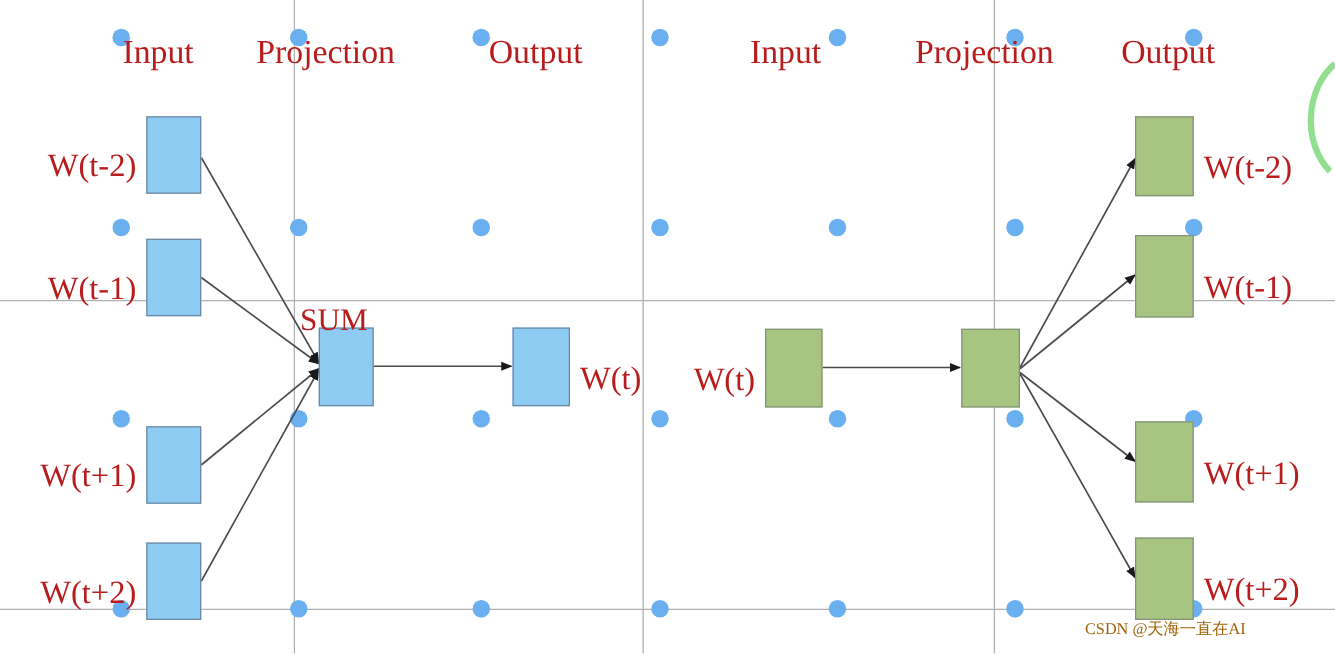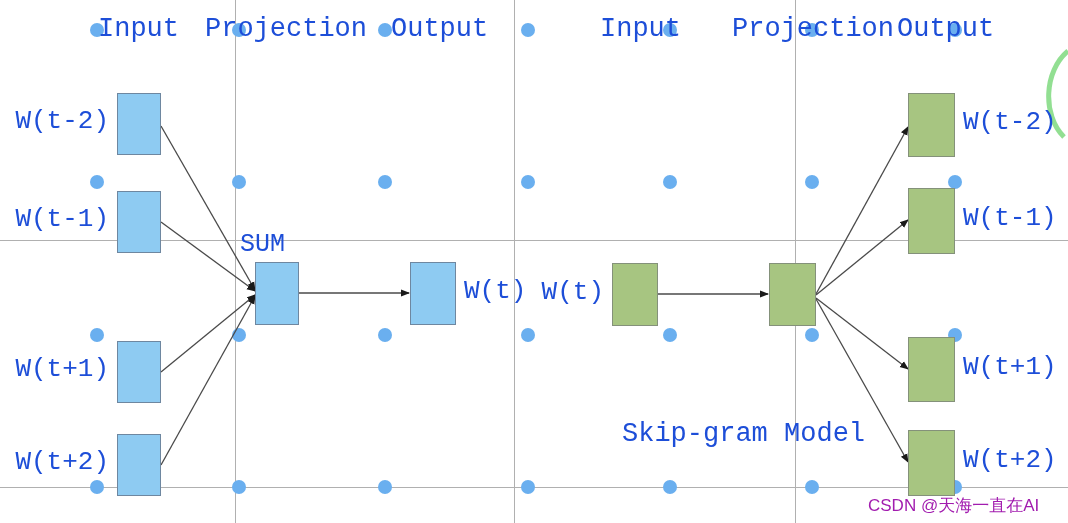--- a/index.html
+++ b/index.html
@@ -44,24 +44,25 @@
   .node.blue {
     background: #8ECBF2;
     border-color: #6e87a0;
   }
   .node.green {
     background: #A7C581;
     border-color: #84917a;
   }
   .label {
     position: absolute;
-    font-family: Liberation Mono, monospace;
-    color: #1d4ed8;
+    font-family: Liberation Serif, serif;
+    color: #b91c1c;
     white-space: nowrap;
     line-height: 1;
+    margin-top: 12px;
   }
   .header-label {
     font-size: 27px;
   }
   .node-label {
     font-size: 26px;
   }
   .model-label {
     font-size: 27px;
   }
@@ -71,23 +72,23 @@
   svg.edges {
     position: absolute;
     left: 0;
     top: 0;
     width: 1068px;
     height: 523px;
     pointer-events: none;
   }
   .watermark {
     position: absolute;
-    font-family: Liberation Sans, sans-serif;
-    font-size: 17px;
-    color: #a21caf;
+    font-family: Liberation Serif, serif;
+    font-size: 13px;
+    color: #a16207;
     white-space: nowrap;
   }
   .deco-arc {
     position: absolute;
   }
 </style>
 </head>
 <body>
 
 <div id="stage">
@@ -187,17 +188,16 @@
   <div class="label header-label" style="left:98px; top:16px;">Input</div>
   <div class="label header-label" style="left:205px; top:16px;">Projection</div>
   <div class="label header-label" style="left:391px; top:16px;">Output</div>
 
   <div class="label header-label" style="left:600px; top:16px;">Input</div>
   <div class="label header-label" style="left:732px; top:16px;">Projection</div>
   <div class="label header-label" style="left:897px; top:16px;">Output</div>
 
   <div class="label sum-label" style="left:240px; top:232px;">SUM</div>
 
-  <div class="label model-label" style="left:622px; top:421px;">Skip-gram Model</div>
 
   <div class="watermark" style="left:868px; top:494px;">CSDN @天海一直在AI</div>
 
 </div>
 
 </body></html>

